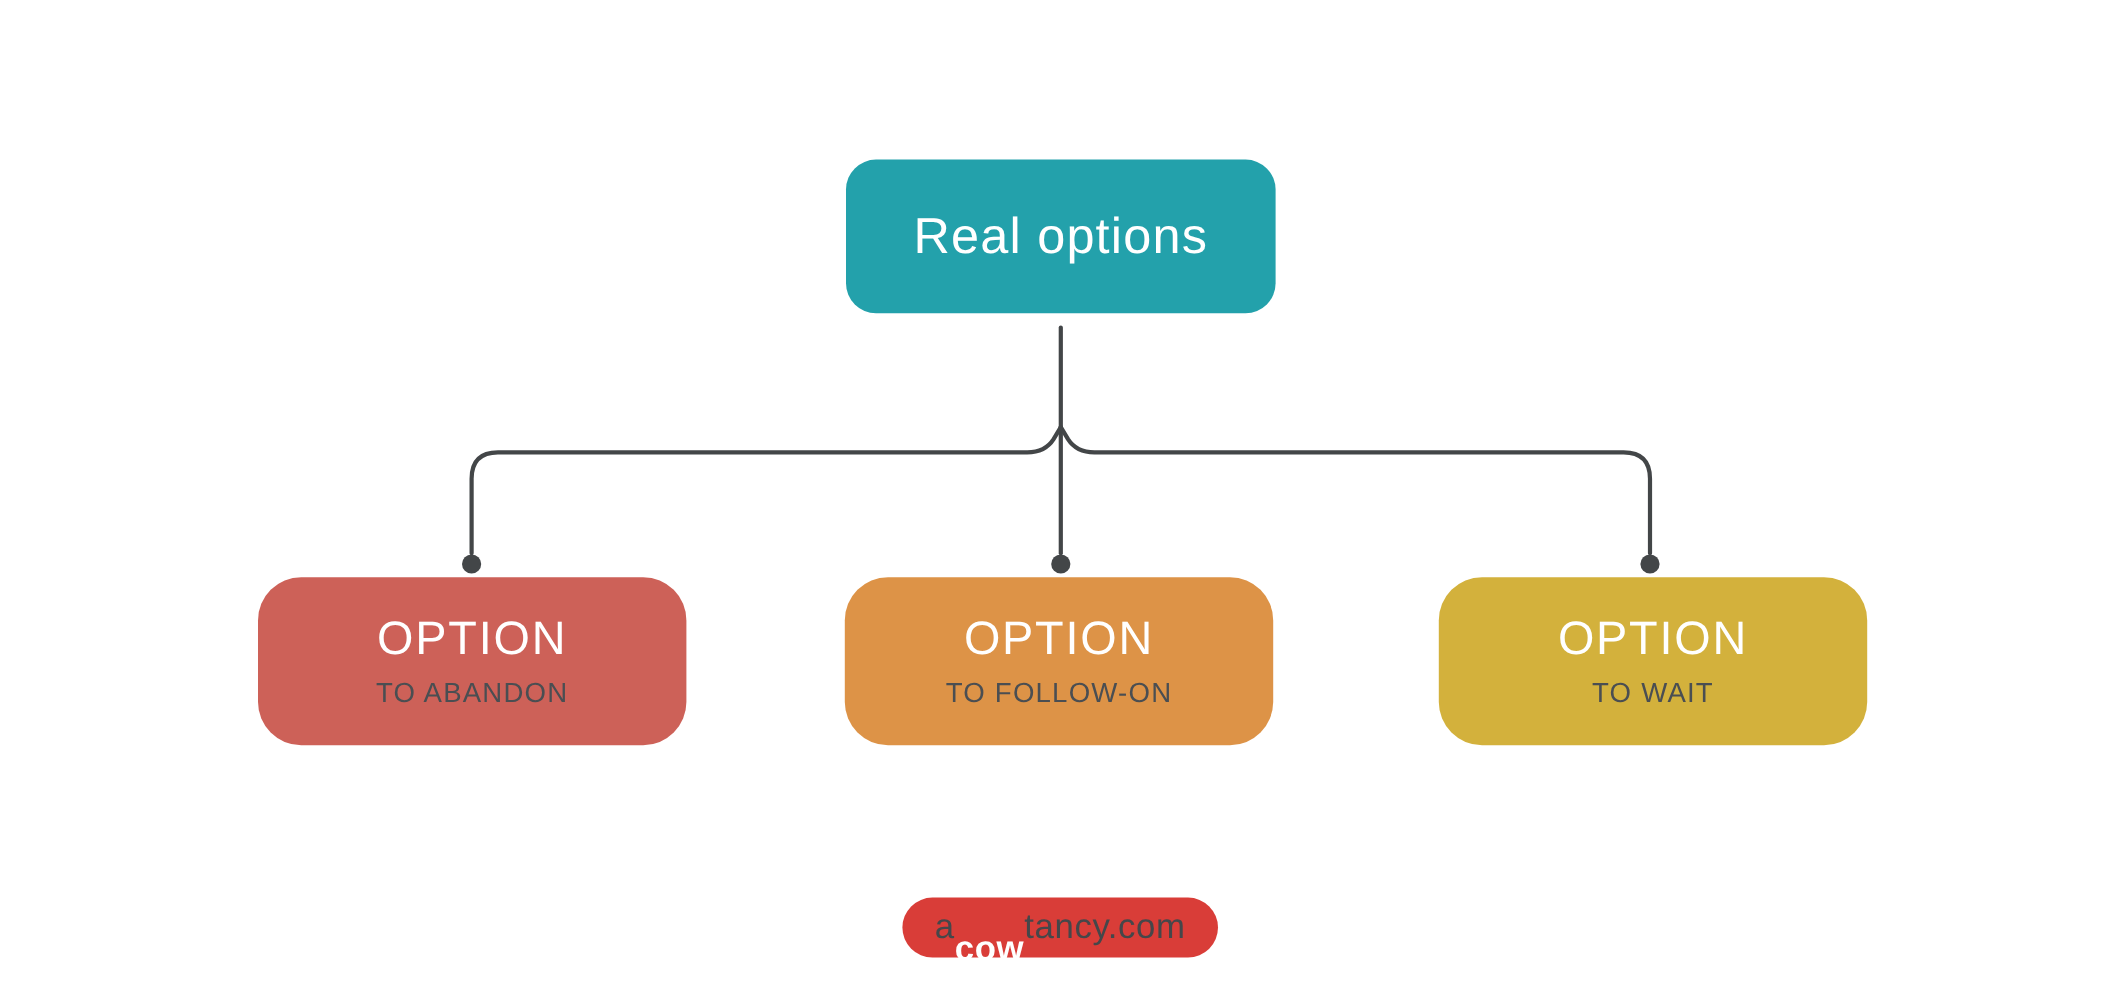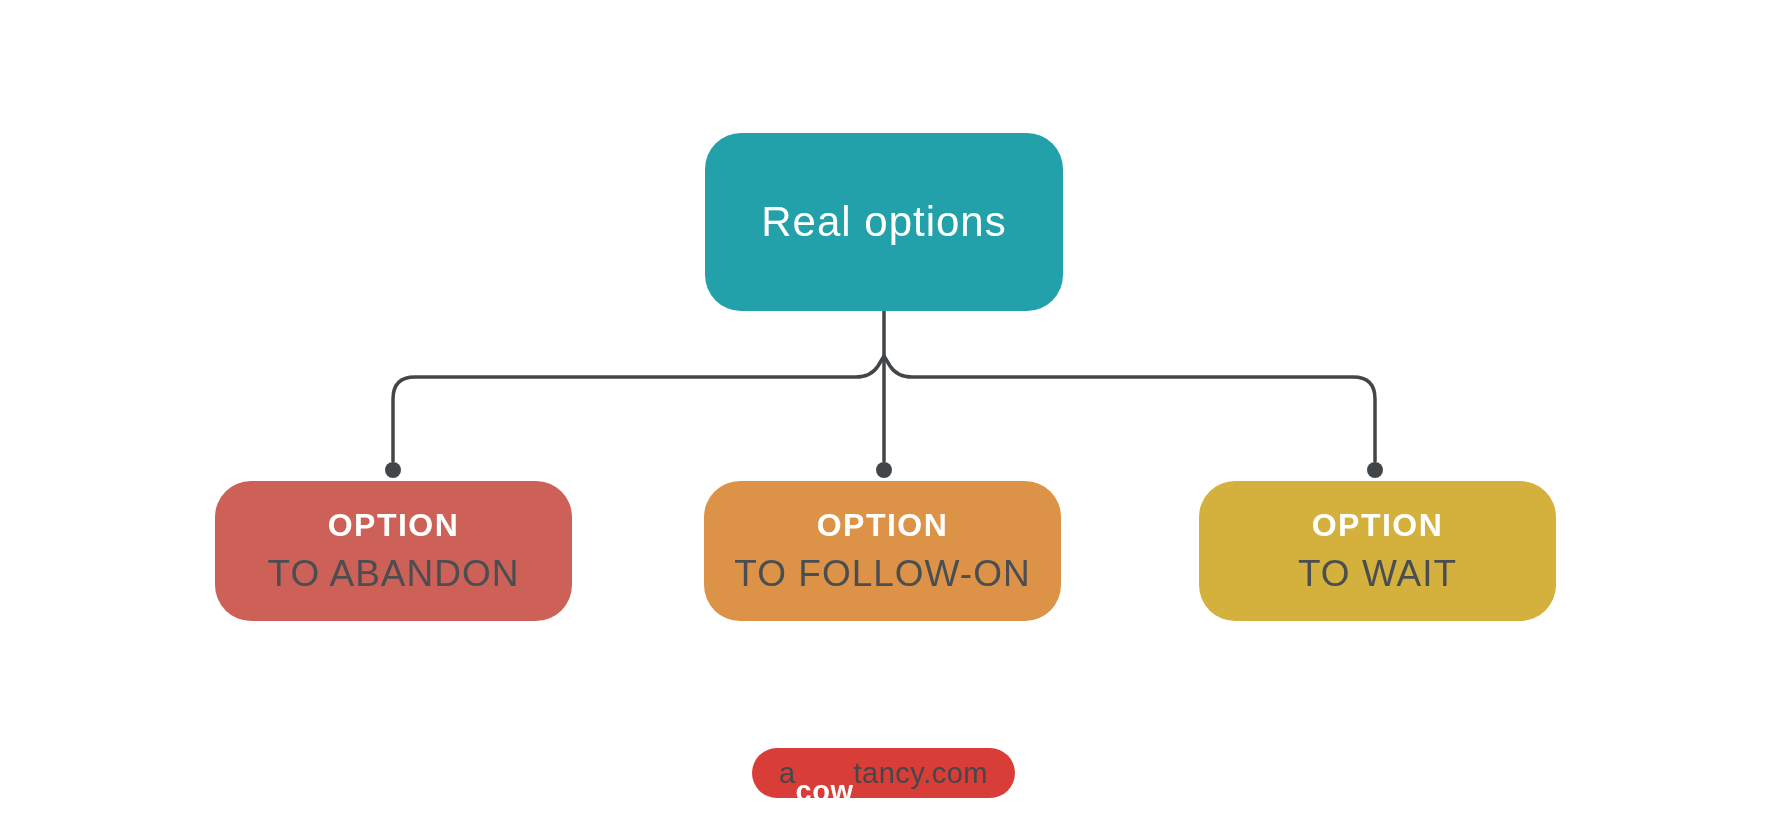--- a/index.html
+++ b/index.html
@@ -33,45 +33,45 @@
     position: absolute;
     inset: 0;
     border-radius: inherit;
     background: inherit;
     filter: brightness(1.16) saturate(0.85);
     transform: translate(-6px, -5px);
     z-index: -1;
   }
   .node-root {
     left: 705px; top: 133px;
-    width: 358px; height: 178px;
+    width: 358px; height: 128px; border-radius: 25px;
   }
   .root-label {
     color: #ffffff;
     font-size: 42px;
     font-weight: 300;
     letter-spacing: 1px;
   }
   .node-child {
     top: 481px;
     width: 357px; height: 140px;
     gap: 9px;
   }
   .node-child-0 { left: 215px; }
   .node-child-1 { left: 704px; }
   .node-child-2 { left: 1199px; }
   .child-title {
     color: #ffffff;
-    font-size: 32px;
-    font-weight: 700;
+    font-size: 39px;
+    font-weight: 400;
     letter-spacing: 1.5px;
   }
   .child-subtitle {
     color: #4a4e52;
-    font-size: 37px;
+    font-size: 23px;
     font-weight: 300;
     letter-spacing: 1px;
   }
 
   .pill {
     position: absolute;
     left: 752px; top: 748px;
     width: 263px; height: 50px;
     border-radius: 25px;
     display: flex;

